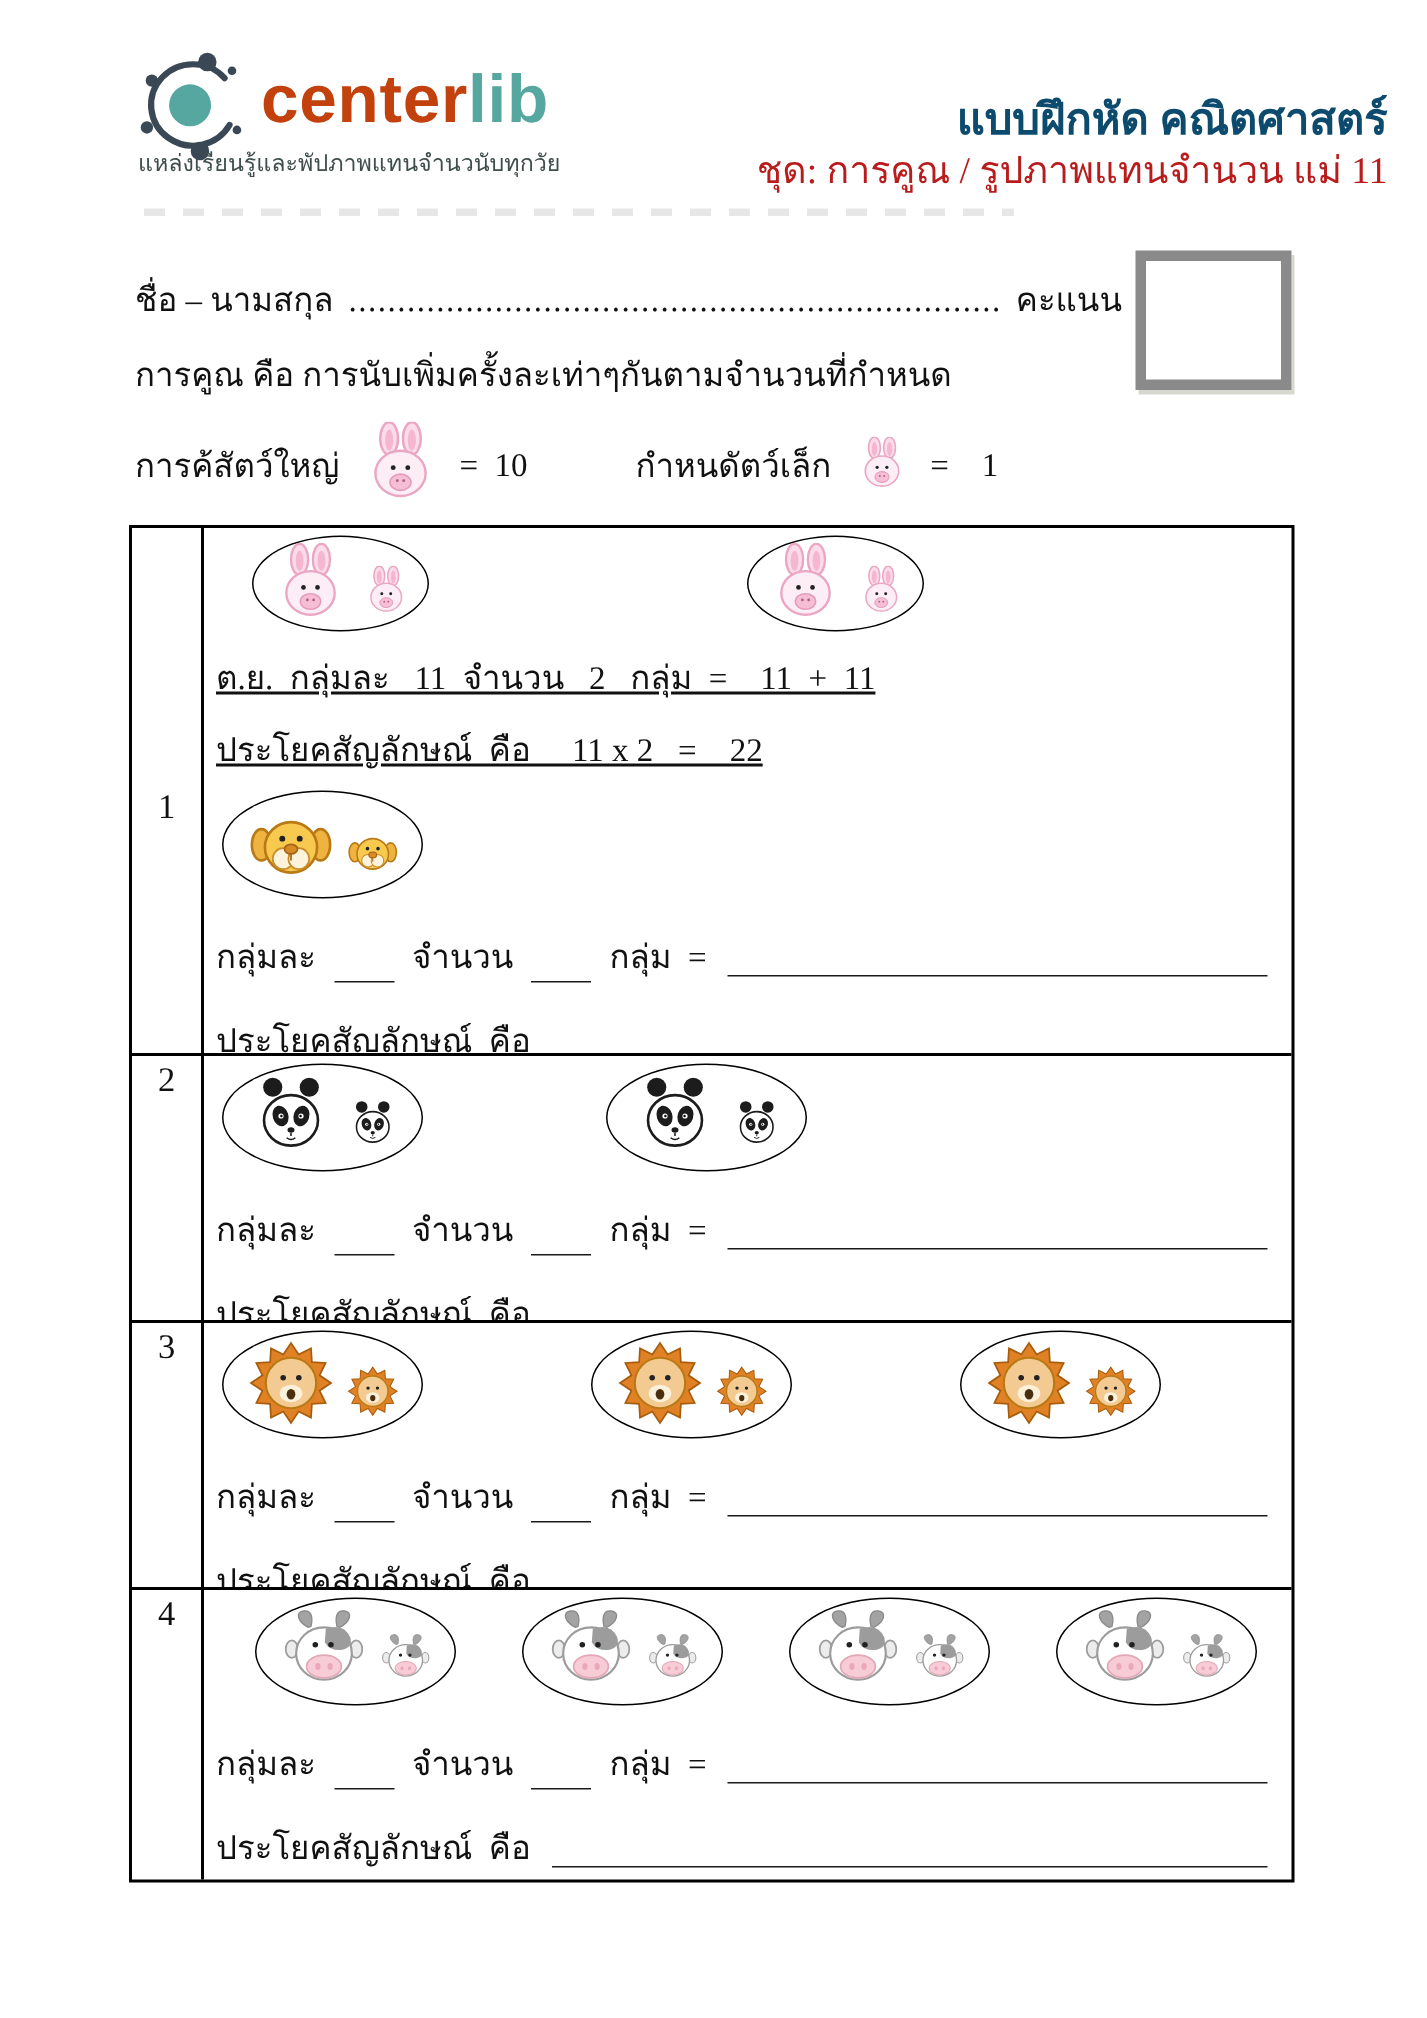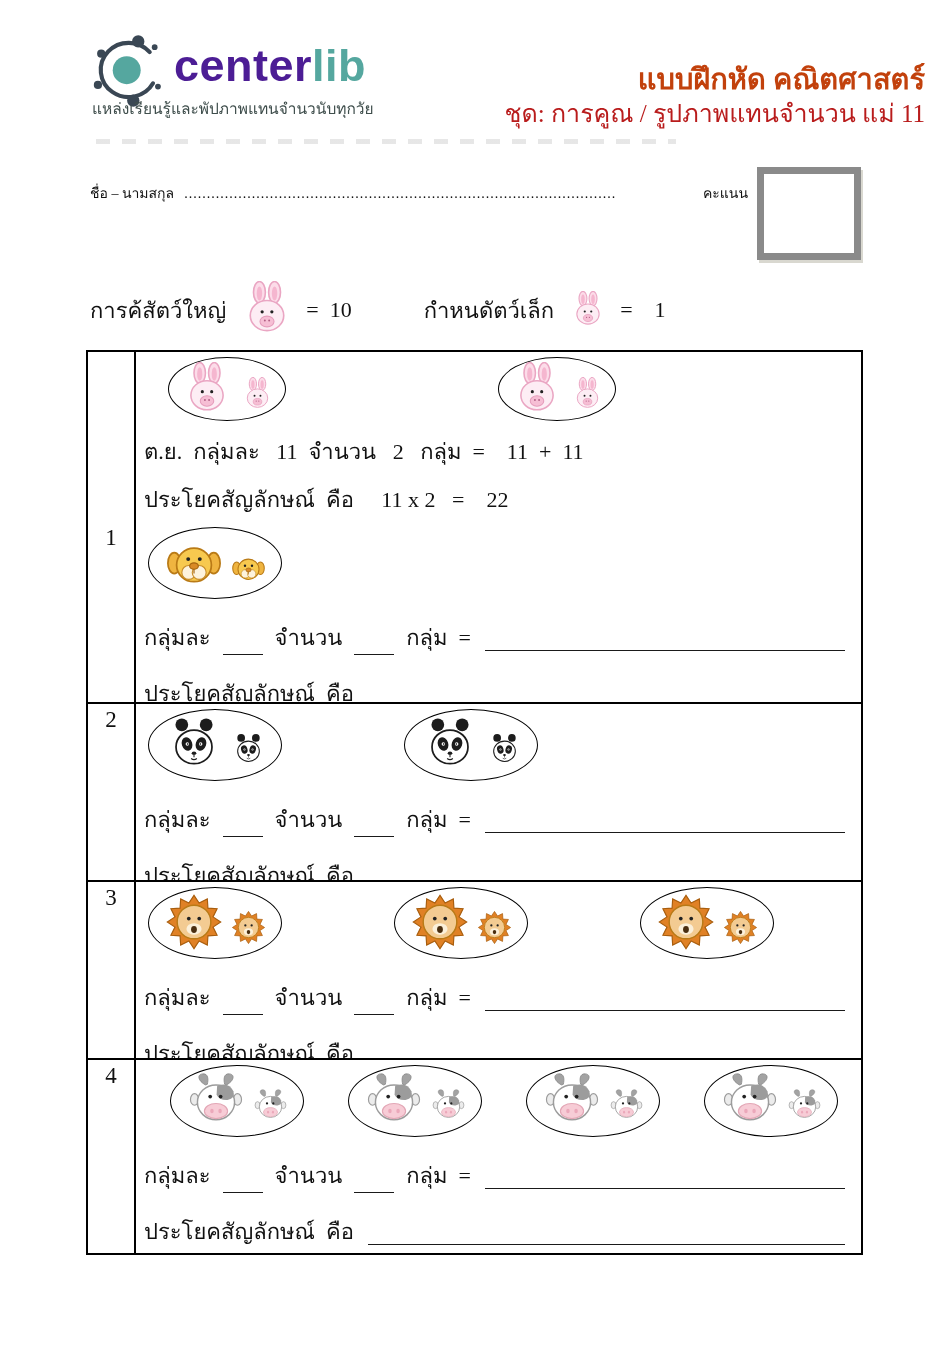--- a/index.html
+++ b/index.html
@@ -4,50 +4,50 @@
 <style>
   * { margin:0; padding:0; box-sizing:border-box; }
   html,body { background:#ffffff; }
   body { font-family:"Liberation Serif","DejaVu Sans",serif; color:#111; }
   .page { position:relative; width:951px; height:1345px; background:#fff; overflow:hidden; margin:0 auto; }
 
   
   .logo-icon { position:absolute; left:88px; top:34px; width:84px; height:74px; }
   .brand { position:absolute; left:174px; top:40px; font-family:"Liberation Sans","DejaVu Sans",sans-serif;
            font-size:45px; font-weight:bold; letter-spacing:0.5px; }
-  .brand .b1 { color:#4c1d95; }
+  .brand .b1 { color:#c2410c; }
   .brand .b2 { color:#55a79f; }
   .tagline { position:absolute; left:92px; top:96px; font-size:15.5px; color:#3f4e4c;
              font-family:"Liberation Sans","DejaVu Sans",sans-serif; }
-  .doc-title { position:absolute; right:26px; top:56px; font-size:29px; font-weight:bold; color:#c2410c; text-align:right; }
+  .doc-title { position:absolute; right:26px; top:56px; font-size:29px; font-weight:bold; color:#0c4a6e; text-align:right; }
   .doc-subtitle { position:absolute; right:26px; top:93px; font-size:25px; color:#b91c1c; text-align:right; }
 
   
   .artifact { position:absolute; left:96px; top:139px; width:580px; height:5px; opacity:.45;
               background:repeating-linear-gradient(90deg,#c9c9c9 0 14px,transparent 14px 26px); }
 
   
-  .name-row { position:absolute; left:90px; top:182px; width:658px; font-size:14px; display:flex; align-items:baseline; }
+  .name-row { position:absolute; left:90px; top:182px; width:658px; font-size:22px; display:flex; align-items:baseline; }
   .name-row .dots { flex:1; overflow:hidden; white-space:nowrap; letter-spacing:1px; margin:0 8px 0 10px; }
   .score-box { position:absolute; left:757px; top:167px; width:104px; height:93px; background:#fff;
                border:7px solid #8a8a8a; box-shadow:2px 3px 0 rgba(170,168,150,.45); }
   .definition { position:absolute; left:90px; top:232px; font-size:22px; }
 
   
   .legend { position:absolute; left:90px; top:280px; height:60px; display:flex; align-items:center; font-size:22px; white-space:pre; }
   .legend svg { flex:none; }
   .legend .lg-big { width:54px; height:54px; margin:0 12px 4px 14px; }
   .legend .lg-small { width:36px; height:36px; margin:0 14px 2px 16px; }
   .legend .gap2 { margin-left:72px; }
 
   
   .wtable { position:absolute; left:86px; top:350px; width:777px; border:2px solid #000; background:#fff; }
   .wrow { display:flex; border-top:2px solid #000; }
   .wrow:first-child { border-top:none; }
-  .row-ex { height:170px; }
+  .row-ex { height:170px;text-decoration:underline; }
   .row-h1 { height:180px; } .row-h2 { height:178px; } .row-h3 { height:178px; } .row-h4 { height:195px; }
   .num-cell { flex:none; width:48px; border-right:2px solid #000; text-align:center; font-size:23px; padding-top:3px; }
   .cell { flex:1; position:relative; display:flex; flex-direction:column; justify-content:space-between;
           padding:5px 16px 3px 8px; overflow:hidden; }
 
   .groups { display:flex; align-items:flex-start; }
   .g1 { gap:0; margin-left:4px; }
   .g2 { gap:122px; margin-left:4px; }
   .g3 { gap:112px; margin-left:4px; }
   .g4 { gap:44px; margin-left:26px; }
@@ -155,20 +155,21 @@
   <div class="doc-subtitle">ชุด: การคูณ / รูปภาพแทนจำนวน แม่ 11</div>
   <div class="artifact"></div>
 
   <div class="name-row">
     <span>ชื่อ – นามสกุล</span>
     <span class="dots">................................................................................................</span>
     <span>คะแนน</span>
   </div>
   <div class="score-box"></div>
 
+  <div class="definition">การคูณ คือ การนับเพิ่มครั้งละเท่าๆกันตามจำนวนที่กำหนด</div>
 
   <div class="legend">
     <span>การค้สัตว์ใหญ่</span>
     <svg class="lg-big">
         <use href="#sym-rabbit"></use>
       </svg>
     <span>=  10</span>
     <span class="gap2">กำหนดัตว์เล็ก</span>
     <svg class="lg-small">
         <use href="#sym-rabbit"></use>

